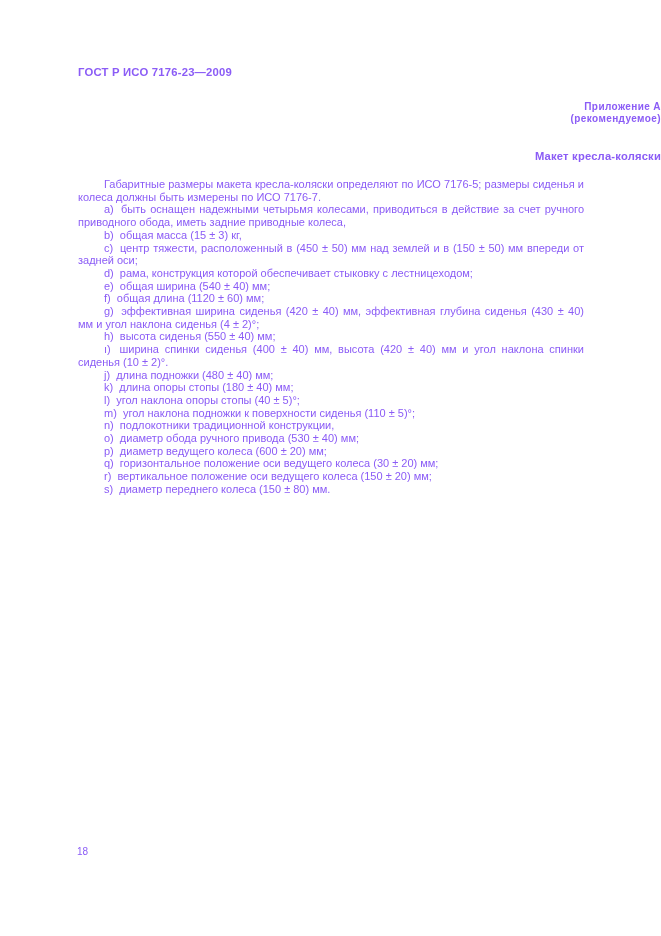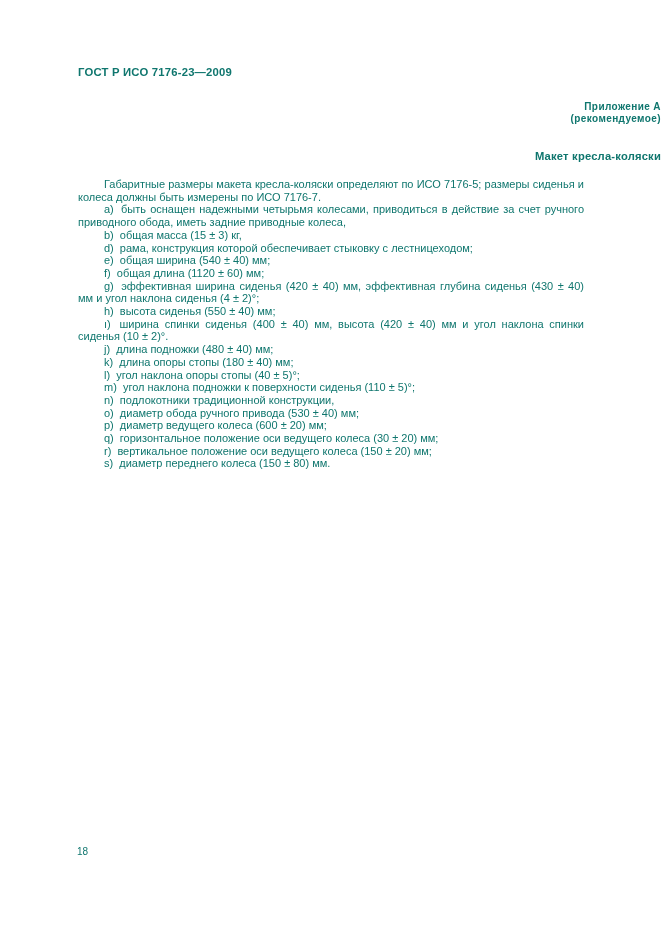--- a/index.html
+++ b/index.html
@@ -7,21 +7,21 @@
     padding: 0;
     background: #e8e8e8;
   }
   .page {
     position: relative;
     width: 661px;
     height: 936px;
     margin: 0 auto;
     background: #ffffff;
     font-family: "Liberation Sans", sans-serif;
-    color: #0f766e;
+    color: #8b5cf6;
     overflow: hidden;
   }
   .doc-header {
     position: absolute;
     left: 78px;
     top: 66px;
     font-size: 11.3px;
     font-weight: bold;
     letter-spacing: 0.2px;
     white-space: nowrap;
@@ -83,20 +83,21 @@
     <div>(рекомендуемое)</div>
   </div>
 
   <div class="page-title">Макет кресла-коляски</div>
 
   <div class="body-text">
     <p>Габаритные размеры макета кресла-коляски определяют по ИСО 7176-5; размеры сиденья и колеса должны быть измерены по ИСО 7176-7.</p>
     <div>
         <p class="item"><span class="marker">a)</span> <span>быть оснащен надежными четырьмя колесами, приводиться в действие за счет ручного приводного обода, иметь задние приводные колеса,</span></p>
         <p class="item"><span class="marker">b)</span> <span>общая масса (15 ± 3) кг,</span></p>
+        <p class="item"><span class="marker">c)</span> <span>центр тяжести, расположенный в (450 ± 50) мм над землей и в (150 ± 50) мм впереди от задней оси;</span></p>
         <p class="item"><span class="marker">d)</span> <span>рама, конструкция которой обеспечивает стыковку с лестницеходом;</span></p>
         <p class="item"><span class="marker">e)</span> <span>общая ширина (540 ± 40) мм;</span></p>
         <p class="item"><span class="marker">f)</span> <span>общая длина (1120 ± 60) мм;</span></p>
         <p class="item"><span class="marker">g)</span> <span>эффективная ширина сиденья (420 ± 40) мм, эффективная глубина сиденья (430 ± 40) мм и угол наклона сиденья (4 ± 2)°;</span></p>
         <p class="item"><span class="marker">h)</span> <span>высота сиденья (550 ± 40) мм;</span></p>
         <p class="item"><span class="marker">ı)</span> <span>ширина спинки сиденья (400 ± 40) мм, высота (420 ± 40) мм и угол наклона спинки сиденья (10 ± 2)°.</span></p>
         <p class="item"><span class="marker">j)</span> <span>длина подножки (480 ± 40) мм;</span></p>
         <p class="item"><span class="marker">k)</span> <span>длина опоры стопы (180 ± 40) мм;</span></p>
         <p class="item"><span class="marker">l)</span> <span>угол наклона опоры стопы (40 ± 5)°;</span></p>
         <p class="item"><span class="marker">m)</span> <span>угол наклона подножки к поверхности сиденья (110 ± 5)°;</span></p>

